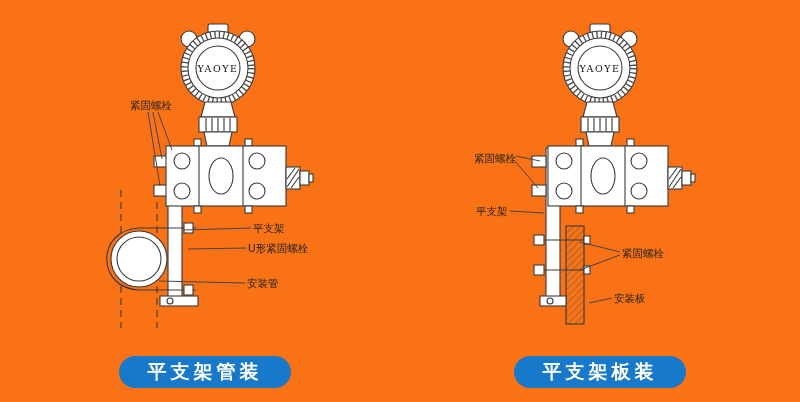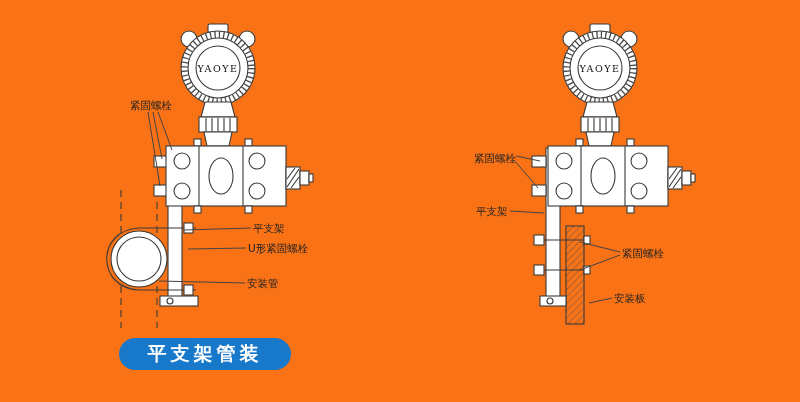--- a/index.html
+++ b/index.html
@@ -1,19 +1,19 @@
 <!DOCTYPE html>
 <html><head>
 <meta charset="utf-8">
 <style>
   html,body{margin:0;padding:0;background:#fff;}
   .page{position:relative;width:800px;height:402px;background:#f97316;overflow:hidden;
         font-family:"Liberation Sans",sans-serif;}
   .diagram-svg{position:absolute;left:0;top:0;}
-  .pill{position:absolute;top:338px;width:172px;height:32px;border-radius:17px;
+  .pill{position:absolute;top:356px;width:172px;height:32px;border-radius:17px;
         background:#1878c9;color:#fff;display:flex;align-items:center;justify-content:center;
         font-size:19px;font-weight:bold;letter-spacing:4px;
         font-family:"Liberation Sans",sans-serif;}
   .pill.left{left:119px;}
   .pill.right{left:514px;}
   text{font-family:"DejaVu Sans",sans-serif;font-size:10.5px;fill:#222;stroke:none;}
   text.brand{font-family:"DejaVu Serif",serif;font-size:9.5px;letter-spacing:1.5px;fill:#111;}
   .ldr{stroke:#444;stroke-width:1;fill:none;}
 </style>
 </head>
@@ -145,14 +145,17 @@
     <text x="622" y="257">紧固螺栓</text>
 
     <line class="ldr" x1="612" y1="298" x2="589" y2="303"></line>
     <text x="614" y="302">安装板</text>
   </g>
 </svg>
 
   <div class="pill left">
     <span>平支架管装</span>
   </div>
+  <div class="pill right">
+    <span>平支架板装</span>
+  </div>
 
 </div>
 
 </body></html>

